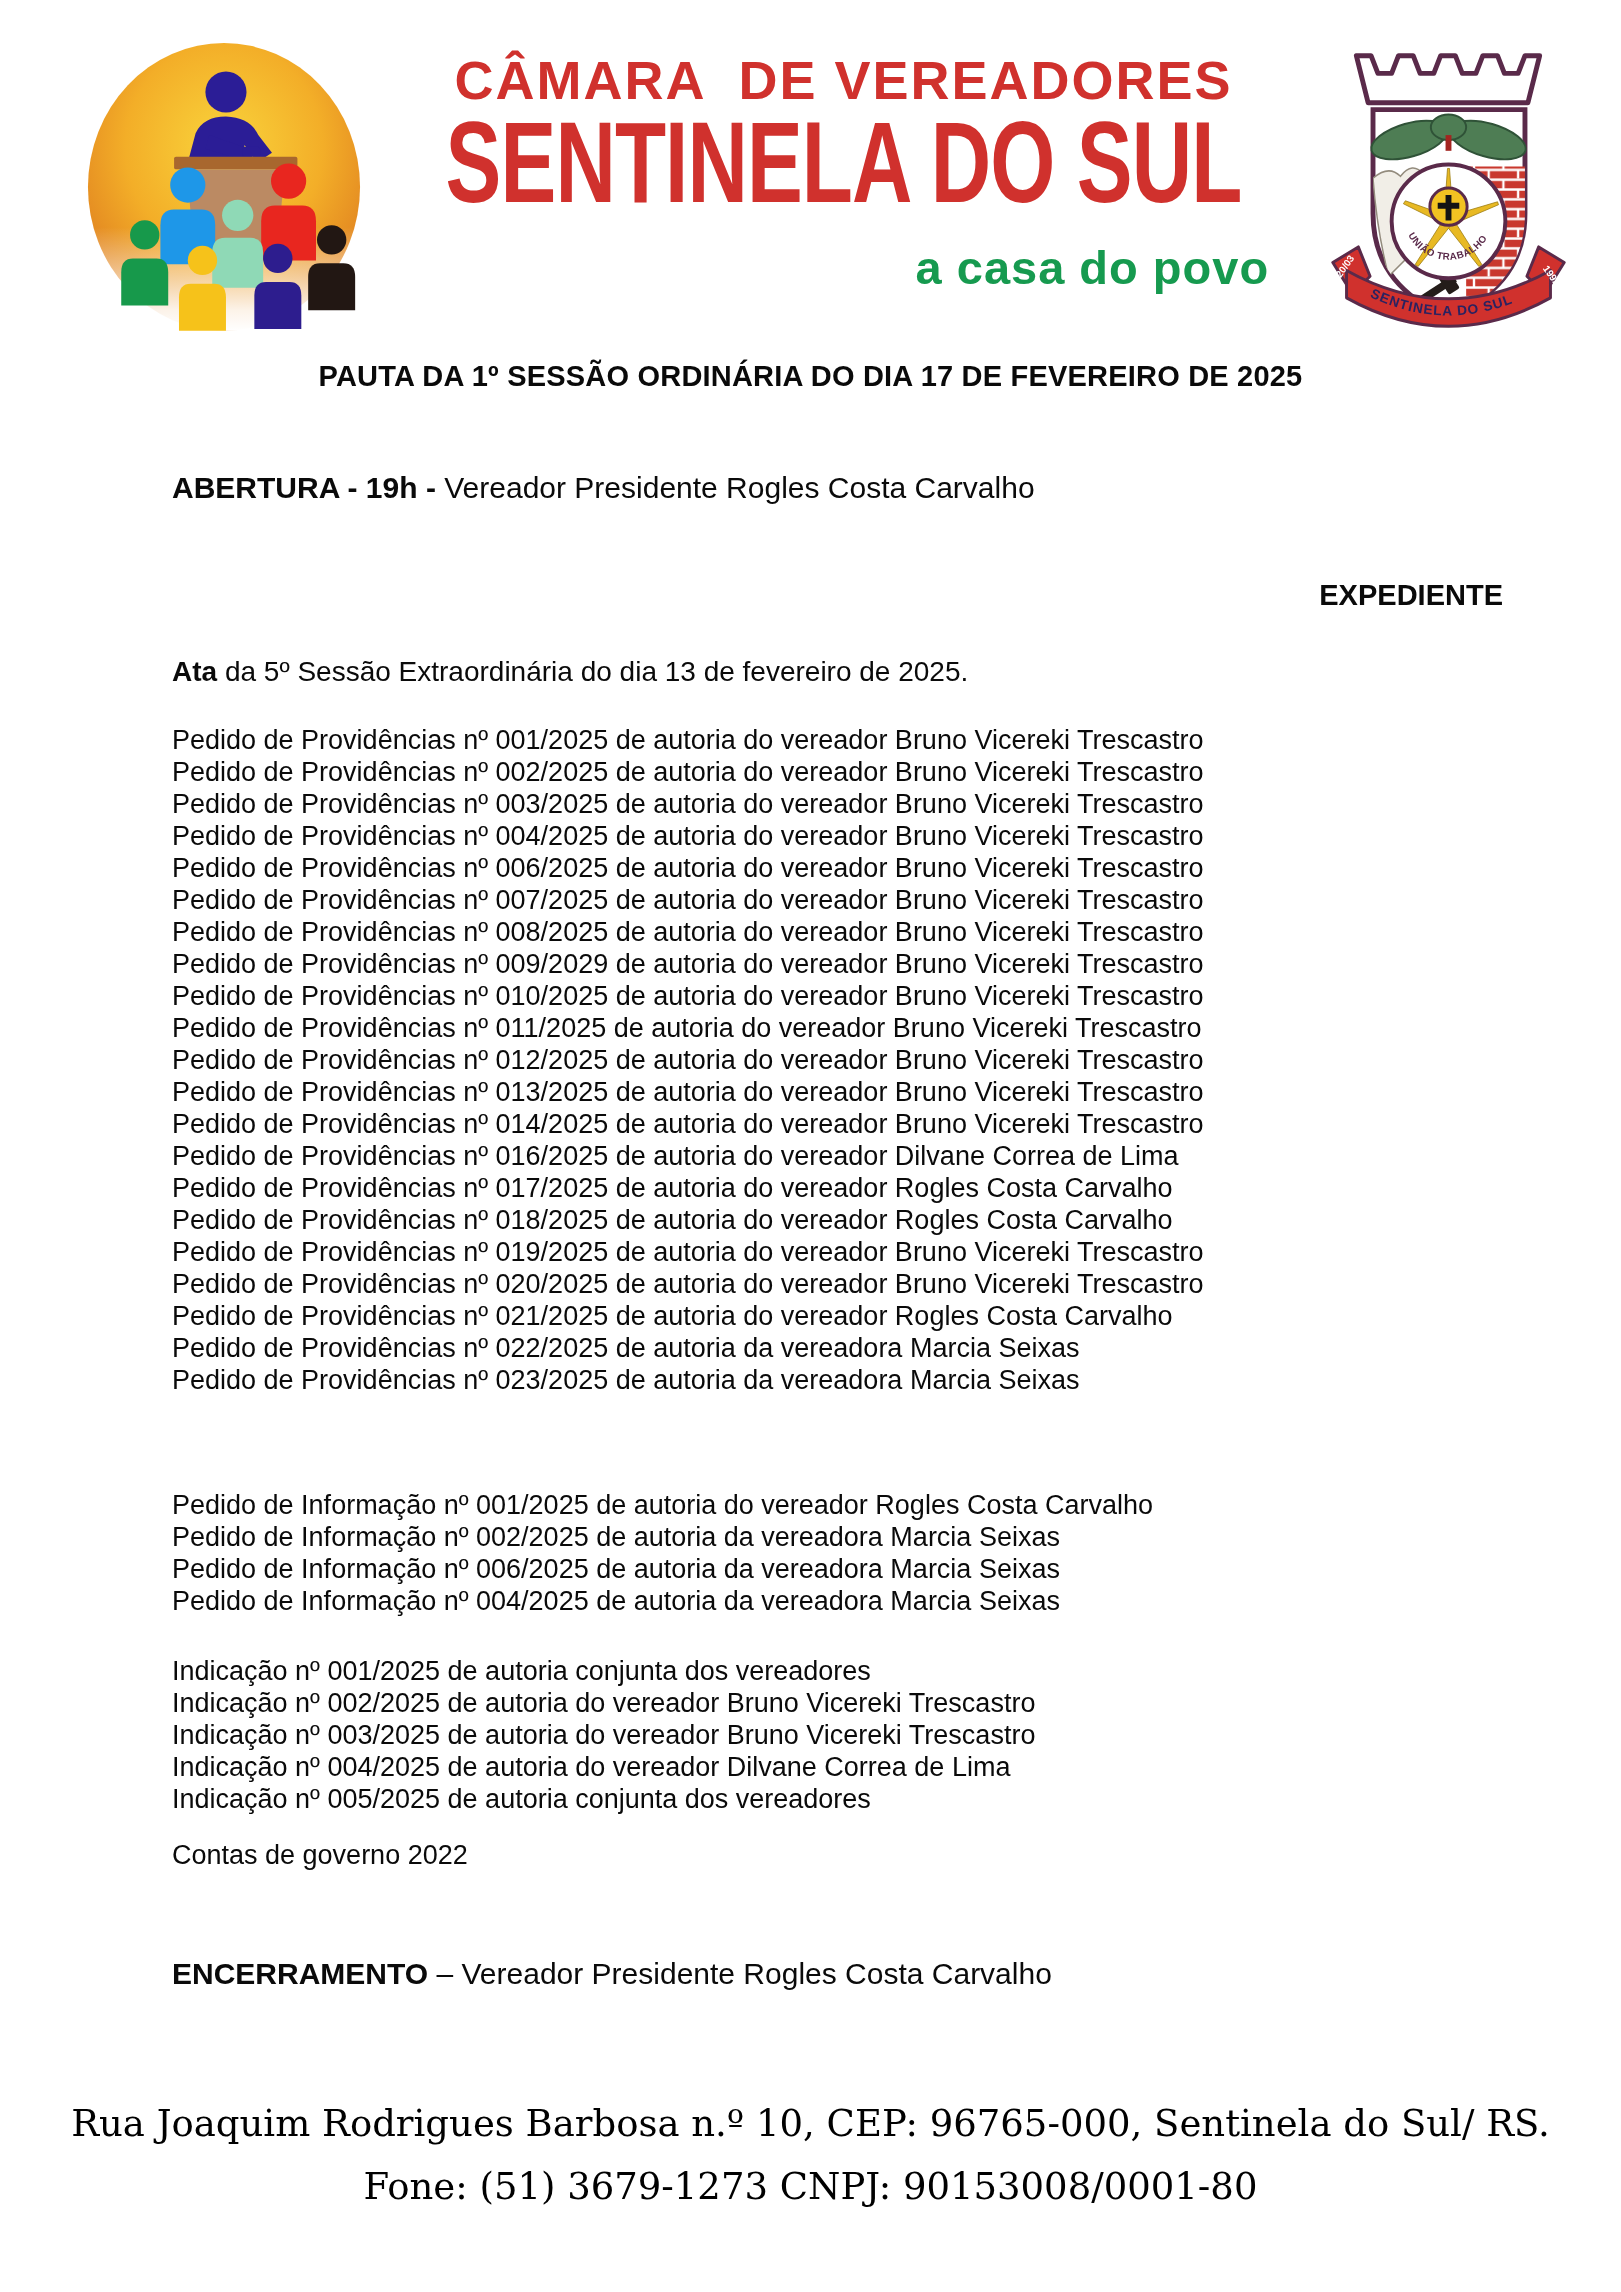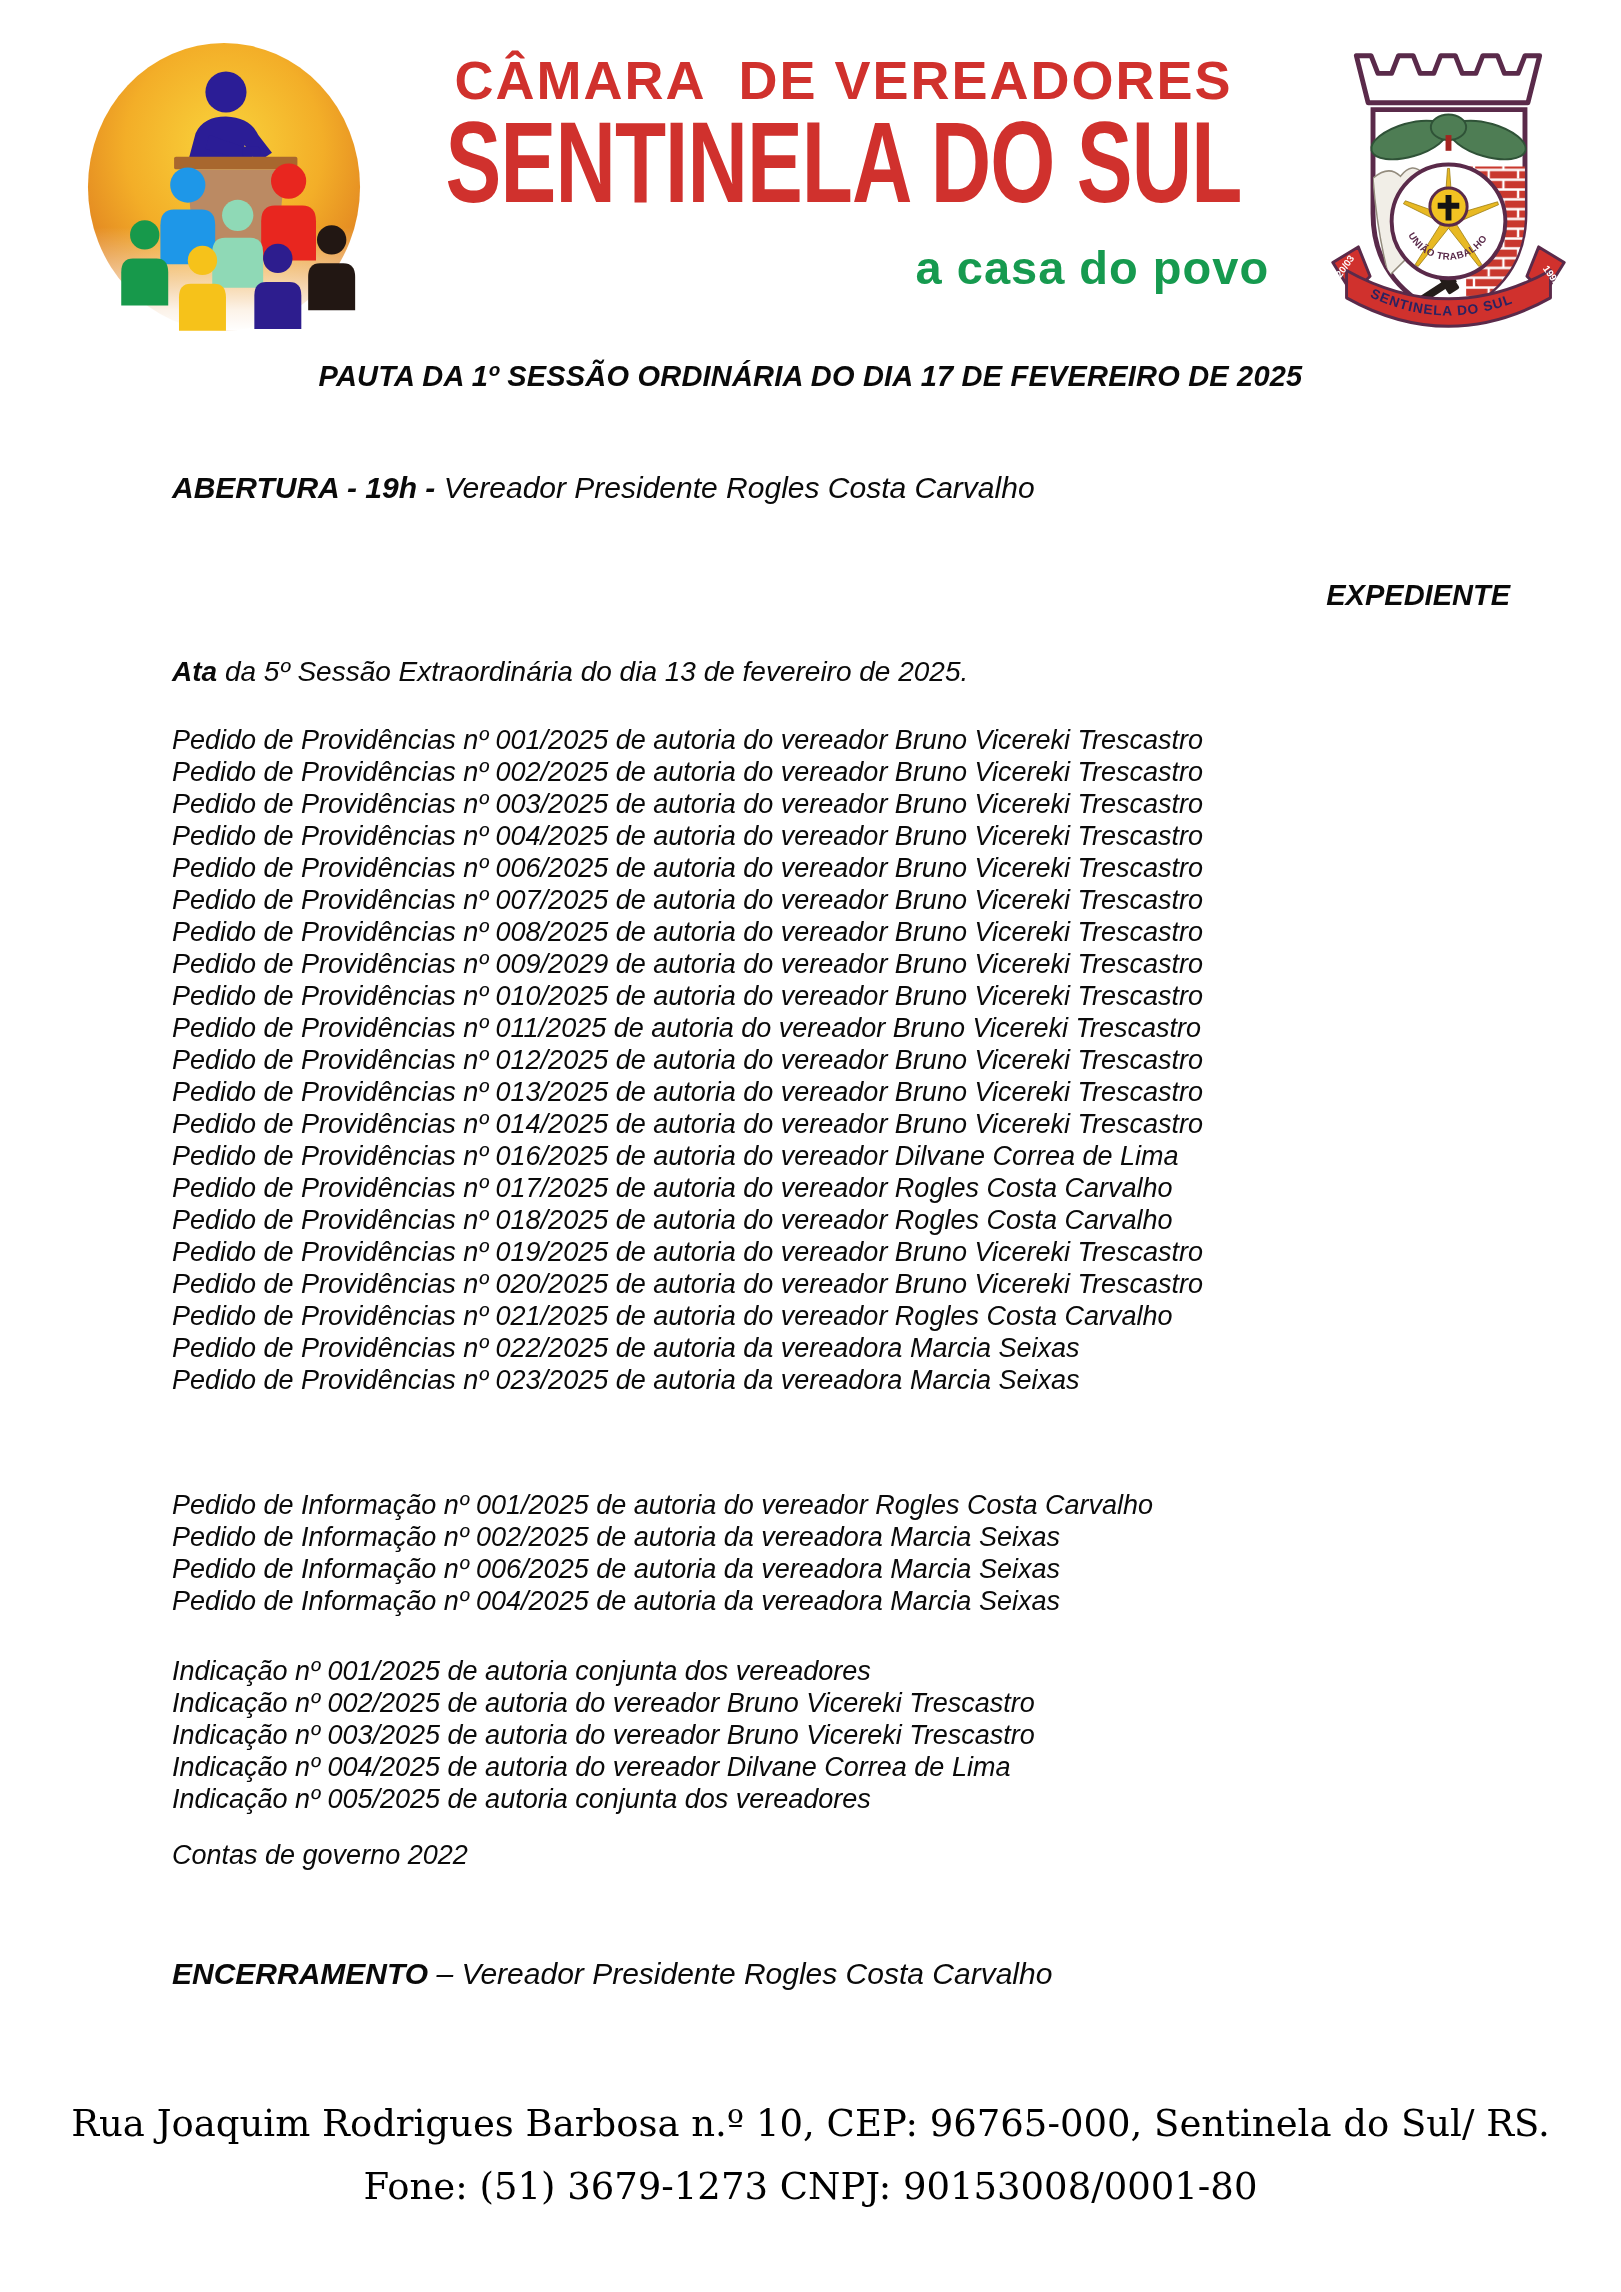--- a/index.html
+++ b/index.html
@@ -25,23 +25,23 @@
     transform:scale(0.93,1.28);transform-origin:top center;
   }
   .tagline{
     position:absolute;top:242px;right:5.9px;
     font-weight:bold;color:#169a4f;font-size:47px;line-height:51px;
     letter-spacing:1px;
   }
   
   .doc-title{
     position:absolute;top:359px;left:0;width:100%;text-align:center;
-    font-weight:bold;font-size:29px;line-height:35px;letter-spacing:0.2px;font-style:italic;
-  }
-  .line-block{position:absolute;left:172px;right:111px;font-style:italic;}
+    font-weight:bold;font-size:29px;line-height:35px;letter-spacing:0.2px;
+  }
+  .line-block{position:absolute;left:172px;right:118px;}
   .abertura{top:470px;font-size:30px;line-height:35px;}
   .expediente{top:578px;font-size:29px;line-height:35px;font-weight:bold;text-align:right;}
   .ata{top:655px;font-size:28px;line-height:33px;}
   .b{font-weight:bold;}
   .list{font-size:27px;line-height:32px;letter-spacing:0;}
   .list-providencias{top:724px;}
   .list-informacoes{top:1489px;}
   .list-indicacoes{top:1655px;}
   .contas{top:1840px;font-size:27px;line-height:31px;}
   .encerramento{top:1956px;font-size:30px;line-height:35px;}

